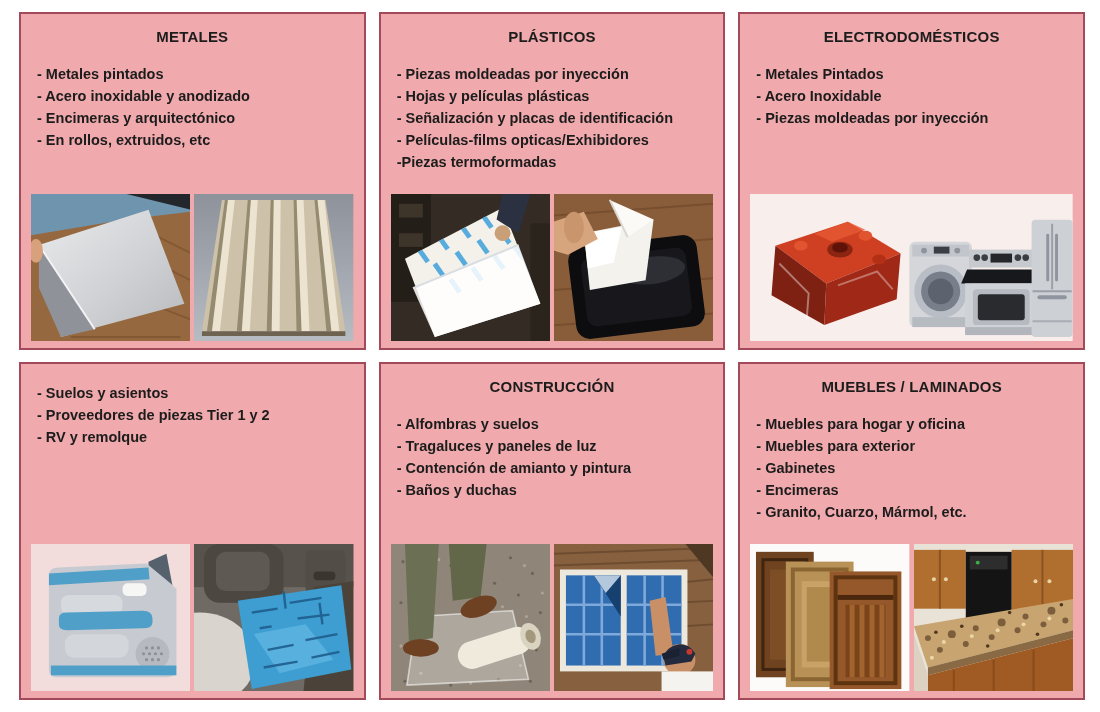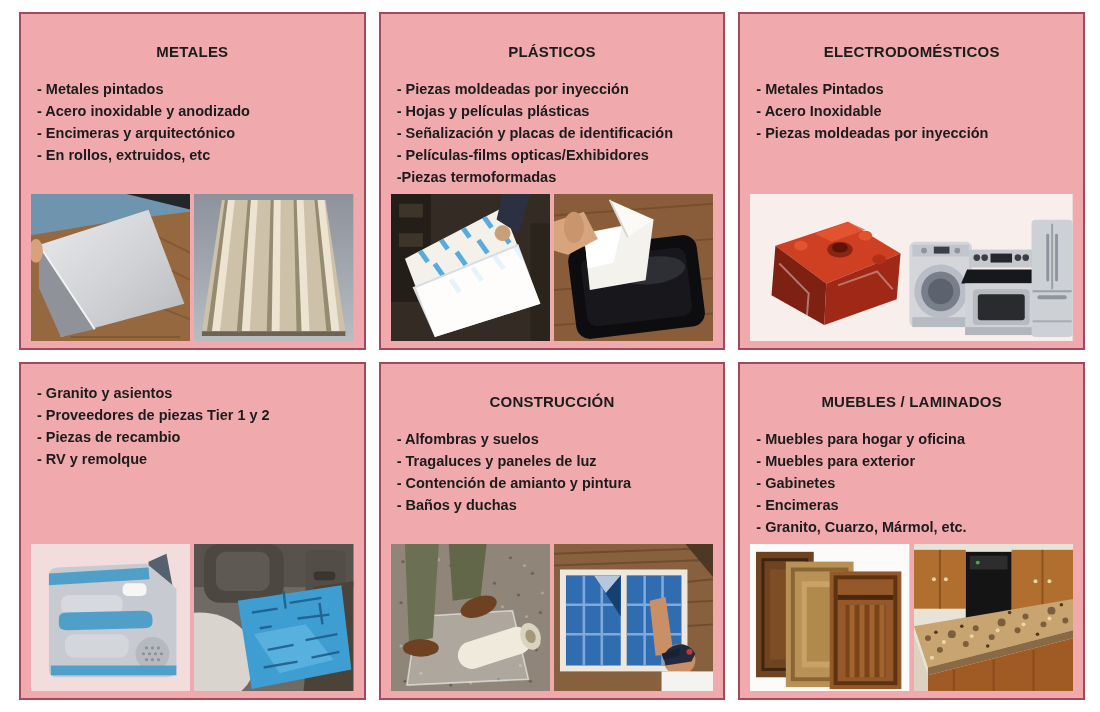--- a/index.html
+++ b/index.html
@@ -8,21 +8,21 @@
     box-sizing:border-box;width:1100px;height:712px;
     padding:12px 15px 12px 19px;
     display:grid;grid-template-columns:1fr 1fr 1fr;grid-template-rows:1fr 1fr;
     column-gap:13px;row-gap:12px;
   }
   .card{
     box-sizing:border-box;background:#f0a9ac;border:2px solid #a34a5a;
     display:flex;flex-direction:column;overflow:hidden;
   }
   .card-title{
-    margin:29px 8px 0 8px;text-align:center;
+    margin:14px 8px 0 8px;text-align:center;
     font-size:15px;font-weight:bold;color:#1c1c1c;letter-spacing:.2px;
   }
   .bullet-list{
     list-style:none;margin:18px 6px 0 16px;padding:0;
     font-size:14.5px;font-weight:bold;color:#1c1c1c;line-height:22px;
   }
   .photo-row{
     margin-top:auto;display:flex;gap:4px;
     padding:0 10px 7px 10px;height:147px;
   }
@@ -217,23 +217,22 @@
           <line x1="289" y1="98" x2="329" y2="98" stroke="#9aa0a8" stroke-width="2"></line>
           <rect x="294" y="102" width="30" height="4" rx="2" fill="#8f959e"></rect>
           <line x1="289" y1="128" x2="329" y2="128" stroke="#a8adb4" stroke-width="2"></line>
         </svg>
       </figure>
     </div>
   </section>
 
   <section class="card">
     <ul class="bullet-list">
-      <li>- Granito y asientos</li>
+      <li>- Suelos y asientos</li>
       <li>- Proveedores de piezas Tier 1 y 2</li>
-      <li>- Piezas de recambio</li>
       <li>- RV y remolque</li>
     </ul>
     <div class="photo-row">
       <figure class="photo">
         <svg viewBox="0 0 160 150" preserveAspectRatio="none">
           <rect width="160" height="150" fill="#f2dcdc"></rect>
           <polygon points="118,18 136,10 142,42 118,40" fill="#55616c"></polygon>
           <path d="M18,32 Q18,24 28,24 L116,20 L140,40 L146,46 L146,126 Q146,136 136,136 L26,136 Q18,136 18,128 Z" fill="#c7cad0"></path>
           <polygon points="18,30 118,24 119,36 18,42" fill="#4f9fc8"></polygon>
           <rect x="92" y="40" width="24" height="13" rx="5" fill="#f6f6f4"></rect>

